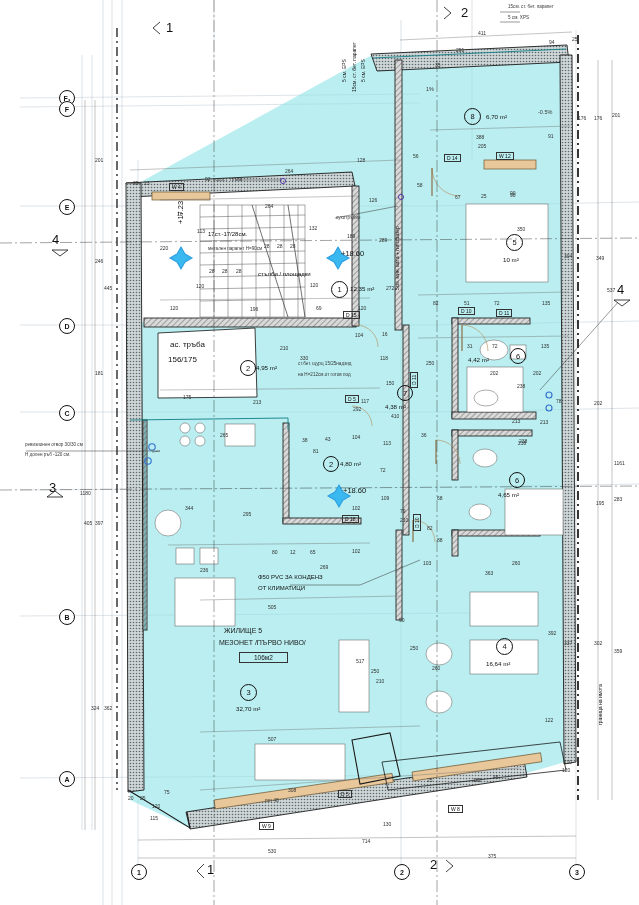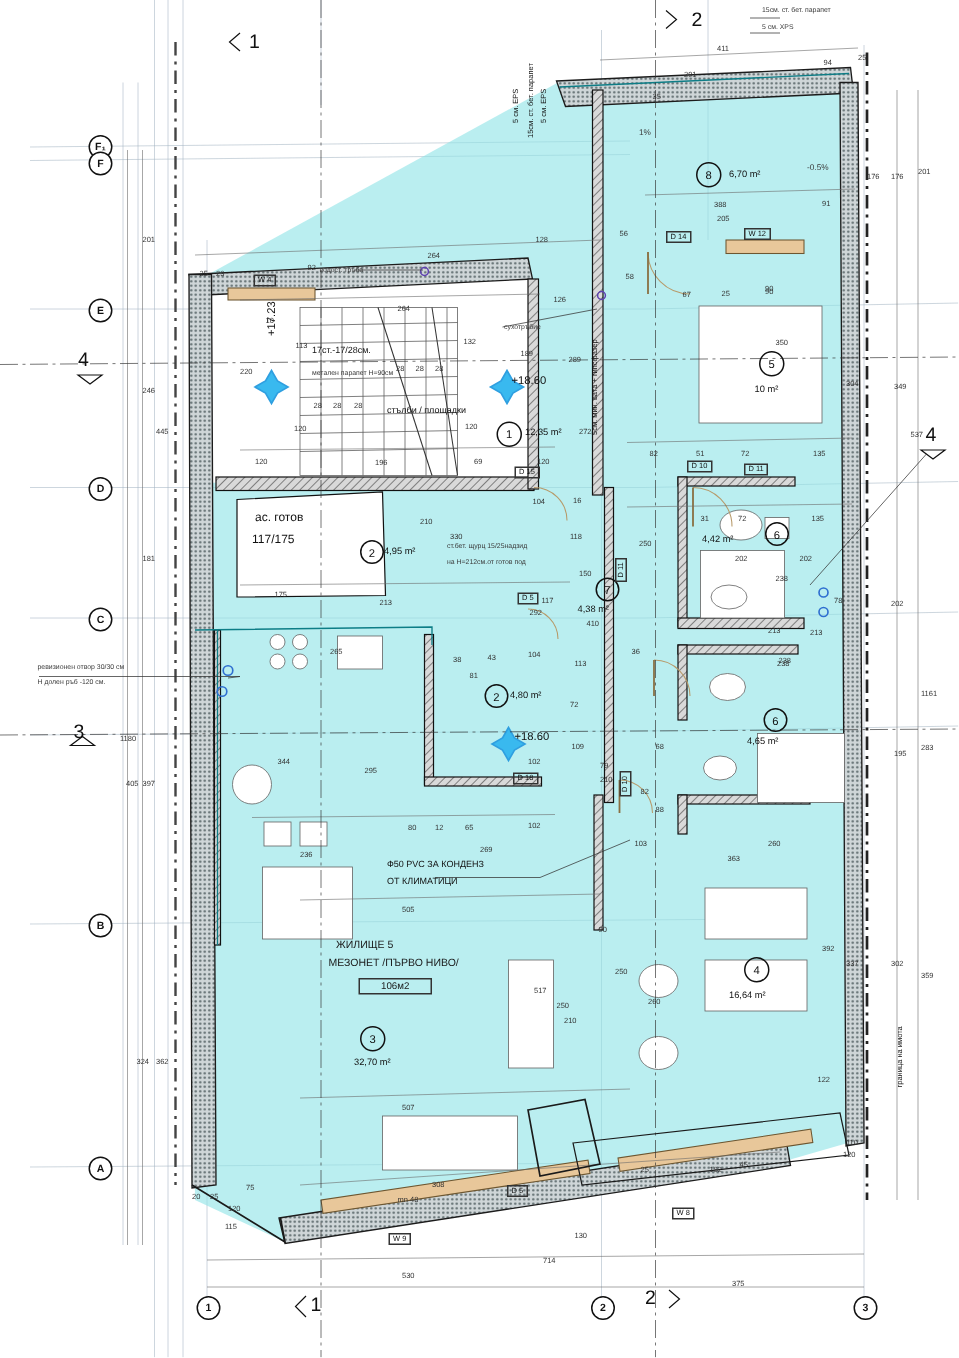--- a/index.html
+++ b/index.html
@@ -257,22 +257,22 @@
 
 <div class="lbl lvl" style="left:176px;top:224px;transform-origin:0 0;transform:rotate(-90deg);">+17.23</div>
 <div class="lbl lvl" style="left:341px;top:249px;">+18.60</div>
 <div class="lbl lvl" style="left:343px;top:486px;">+18.60</div>
 
 <div class="lbl note" style="left:208px;top:231px;">17ст.-17/28см.</div>
 <div class="lbl tiny" style="left:208px;top:246px;">метален парапет Н=90см</div>
 <div class="lbl note" style="left:258px;top:271px;">стълби / площадки</div>
 <div class="lbl tiny" style="left:213px;top:177px;">водост. тръба</div>
 <div class="lbl tiny" style="left:336px;top:215px;">сухотръбие</div>
-<div class="lbl note" style="left:170px;top:340px;font-size:8px;">ас. готов</div>
-<div class="lbl note" style="left:168px;top:355px;font-size:8px;">117/175</div>
+<div class="lbl note" style="left:170px;top:340px;font-size:8px;">ас. тръба</div>
+<div class="lbl note" style="left:168px;top:355px;font-size:8px;">156/175</div>
 <div class="lbl tiny" style="left:298px;top:361px;">ст.бет. щурц 15/25надзид</div>
 <div class="lbl tiny" style="left:298px;top:372px;">на Н=212см.от готов под</div>
 <div class="lbl tiny" style="left:25px;top:442px;">ревизионен отвор 30/30 см</div>
 <div class="lbl tiny" style="left:25px;top:452px;">Н долен ръб -120 см.</div>
 <div class="lbl note" style="left:258px;top:574px;">Ф50 PVC ЗА КОНДЕНЗ</div>
 <div class="lbl note" style="left:258px;top:585px;">ОТ КЛИМАТИЦИ</div>
 <div class="lbl tiny" style="left:508px;top:4px;">15см. ст. бет. парапет</div>
 <div class="lbl tiny" style="left:508px;top:15px;">5 см. XPS</div>
 <div class="lbl tiny" style="left:426px;top:86px;font-size:5.5px;">1%</div>
 <div class="lbl tiny" style="left:538px;top:109px;font-size:5.5px;">-0.5%</div>

